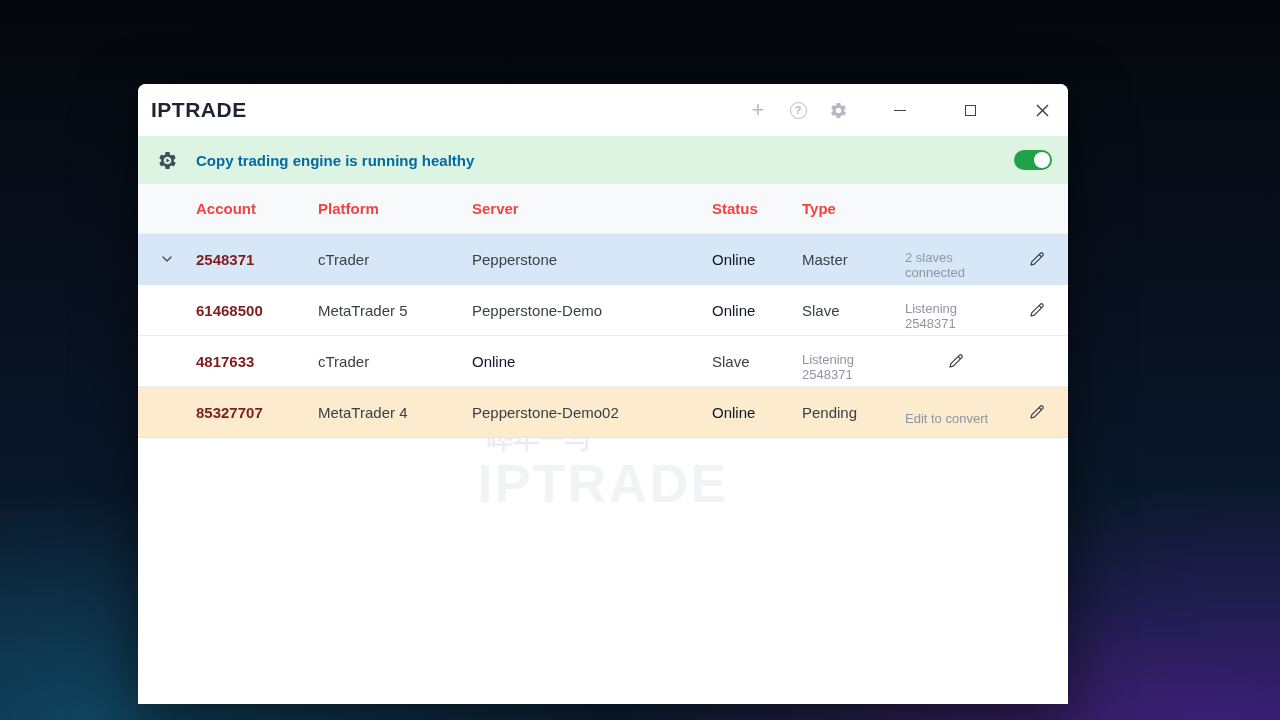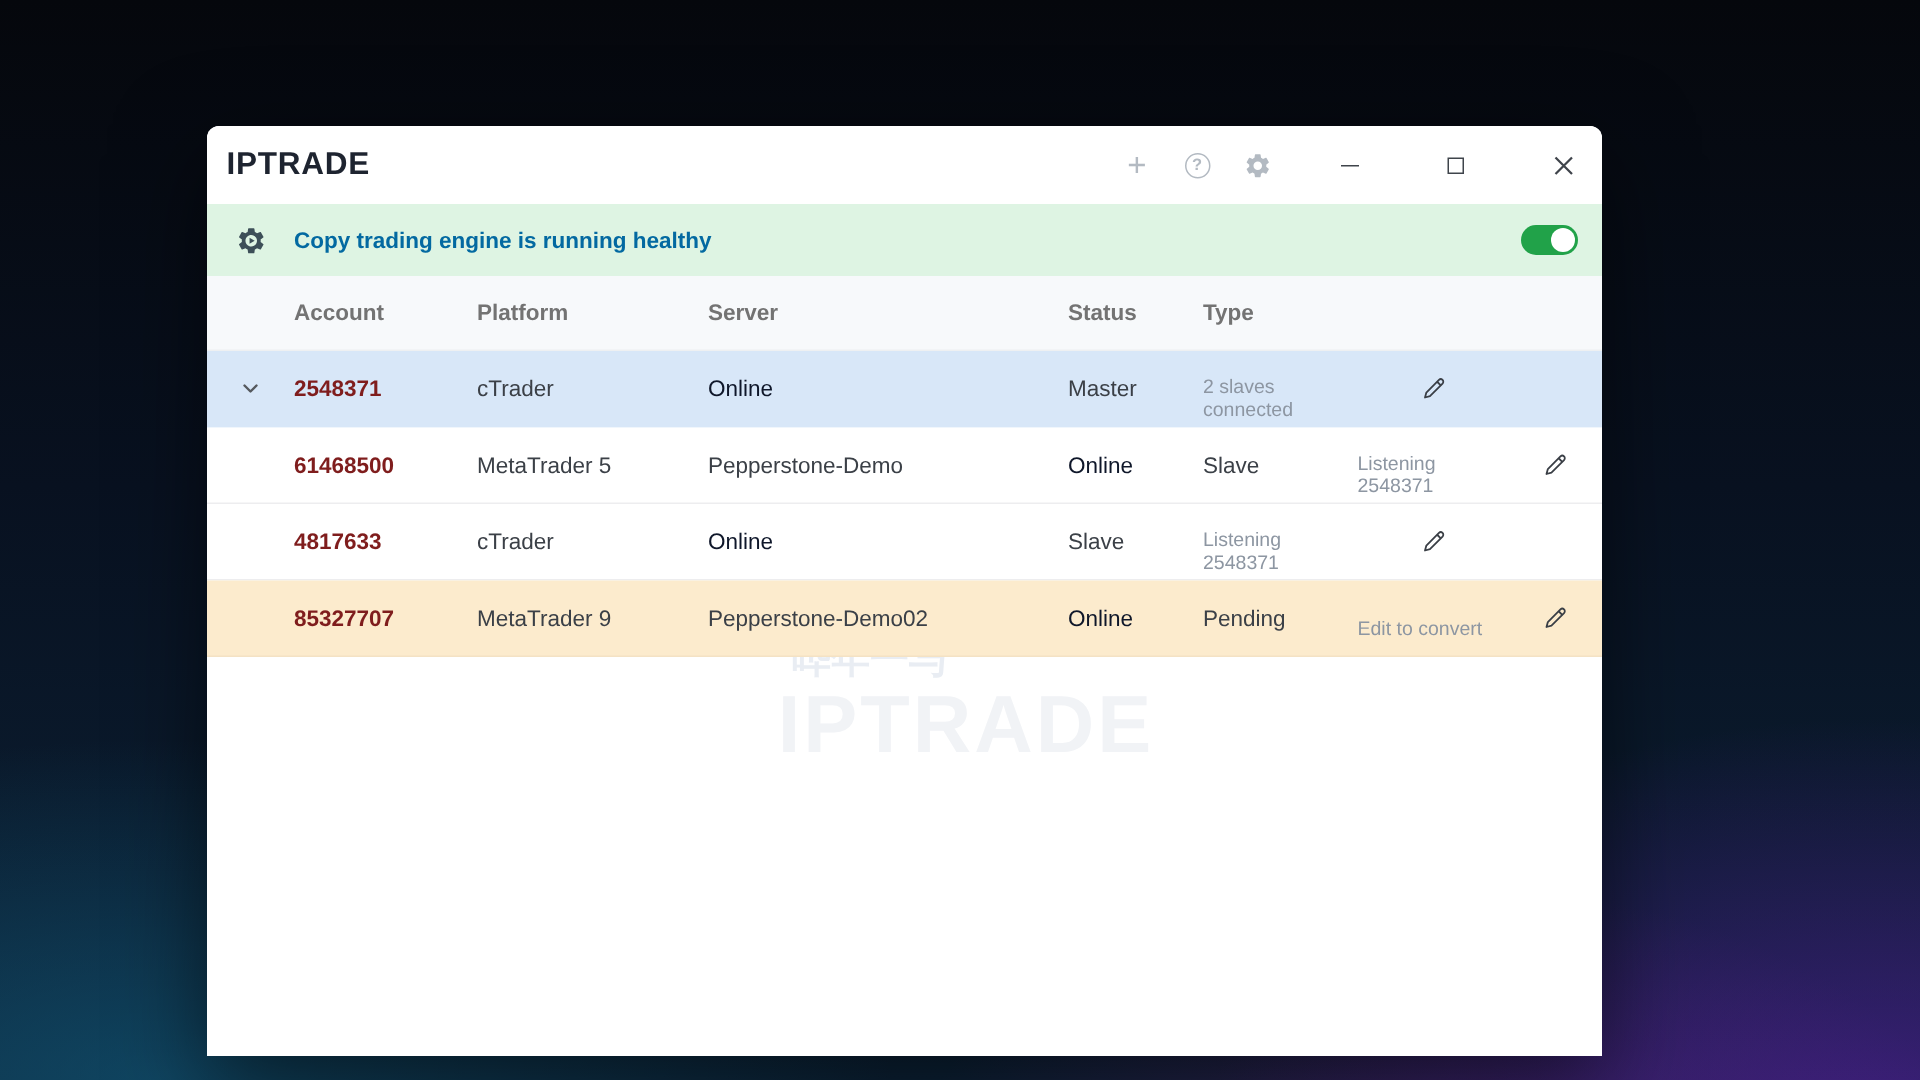--- a/index.html
+++ b/index.html
@@ -36,33 +36,33 @@
   
   .banner { height:48px; background:#def4e3; display:flex; align-items:center; position:relative; }
   .banner-icon { width:58px; display:flex; justify-content:center; }
   .banner-msg { font-size:15px; font-weight:700; color:#0369a1; }
   .toggle { position:absolute; right:16px; width:38px; height:20px; background:#21a249; border-radius:10px; cursor:pointer; }
   .toggle .knob { position:absolute; right:2px; top:2px; width:16px; height:16px; background:#ffffff; border-radius:50%; }
 
   
   .grid { display:grid; grid-template-columns:58px 122px 154px 240px 90px 103px 1fr 62px; align-items:center; }
   .thead { height:50px; background:#f7f9fb; border-bottom:1px solid #eef0f2; position:relative; z-index:2; }
-  .thead .th { font-size:15px; font-weight:700; color:#737373; }
+  .thead .th { font-size:15px; font-weight:700; color:#ef4444; }
   .row { height:51px; background:#ffffff; border-bottom:1px solid #ededef; position:relative; z-index:2; }
   .row.selected { background:#d8e7f8; border-bottom-color:#d8e7f8; }
   .row.pending  { background:#fcebcd; border-bottom-color:#f4e2c4; }
   .cell { font-size:15px; color:#3b4047; }
   .cell.account { font-weight:700; color:#7f1d1d; }
   .cell.status { color:#0f172a; }
   .cell.info { font-size:13px; color:#8d96a2;margin-top:12px; }
   .chev-wrap, .edit-wrap { display:flex; justify-content:center; }
   .edit-wrap { cursor:pointer; }
 
   
-  .watermark { position:absolute; left:0; top:338px; width:100%; text-align:center; z-index:1; pointer-events:none;margin-left:41px; }
+  .watermark { position:absolute; left:0; top:338px; width:100%; text-align:center; z-index:1; pointer-events:none; }
   .wm-cjk { font-size:26px; line-height:34px; font-weight:700; color:#e9edf3; transform:translateX(-64px); }
   .wm-brand { font-size:54px; line-height:54px; font-weight:700; letter-spacing:2px; color:#f1f3f6; }
 
   svg { display:block; }
 </style>
 </head>
 <body>
 
 <div class="app-window">
 
@@ -130,20 +130,21 @@
   <div class="grid row selected">
     <span class="chev-wrap">
       <span>
         <svg width="16" height="16" viewBox="0 0 24 24" fill="none" stroke="#55595e" stroke-width="2.4" stroke-linecap="round" stroke-linejoin="round">
             <path d="M6 9l6 6 6-6"></path>
           </svg>
       </span>
     </span>
     <span class="cell account">2548371</span>
     <span class="cell">cTrader</span>
+    <span class="cell">Pepperstone</span>
     <span class="cell status">Online</span>
     <span class="cell">Master</span>
     <span class="cell info">2 slaves connected</span>
     <span class="edit-wrap">
       <span>
         <svg width="18" height="18" viewBox="0 0 24 24" fill="none" stroke="#3a3f46" stroke-width="1.6" stroke-linejoin="round">
             <path d="M4 20l1.2-4.4L16.4 4.4a2.26 2.26 0 0 1 3.2 3.2L8.4 18.8 4 20z"></path>
             <path d="M14.8 6l3.2 3.2"></path>
           </svg>
       </span>
@@ -181,21 +182,21 @@
             <path d="M4 20l1.2-4.4L16.4 4.4a2.26 2.26 0 0 1 3.2 3.2L8.4 18.8 4 20z"></path>
             <path d="M14.8 6l3.2 3.2"></path>
           </svg>
       </span>
     </span>
   </div>
 
   <div class="grid row pending">
     <span></span>
     <span class="cell account">85327707</span>
-    <span class="cell">MetaTrader 9</span>
+    <span class="cell">MetaTrader 4</span>
     <span class="cell">Pepperstone-Demo02</span>
     <span class="cell status">Online</span>
     <span class="cell">Pending</span>
     <span class="cell info">Edit to convert</span>
     <span class="edit-wrap">
       <span>
         <svg width="18" height="18" viewBox="0 0 24 24" fill="none" stroke="#3a3f46" stroke-width="1.6" stroke-linejoin="round">
             <path d="M4 20l1.2-4.4L16.4 4.4a2.26 2.26 0 0 1 3.2 3.2L8.4 18.8 4 20z"></path>
             <path d="M14.8 6l3.2 3.2"></path>
           </svg>

